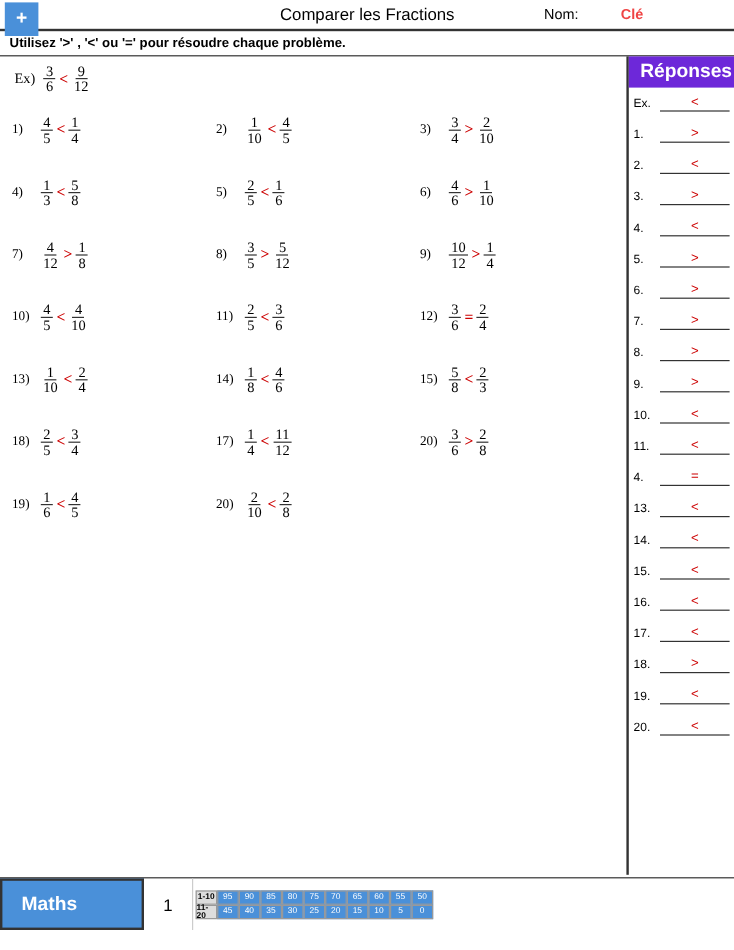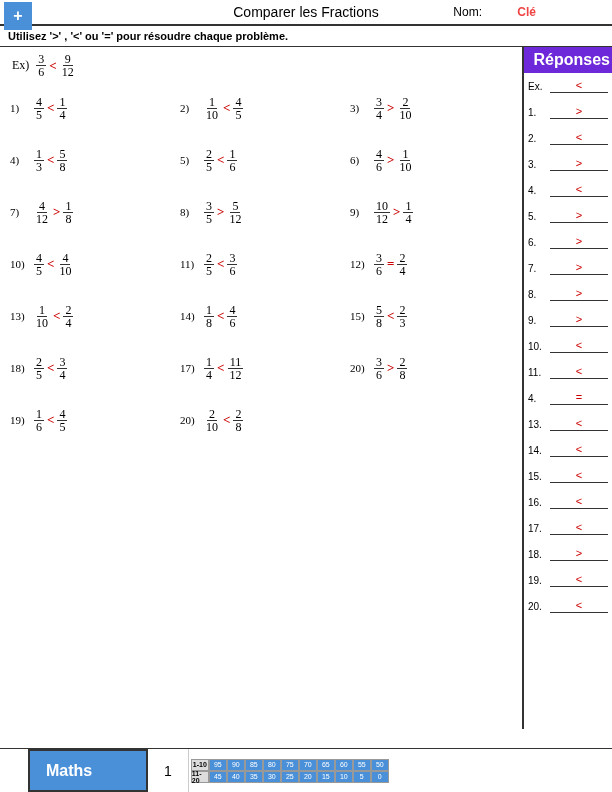--- a/index.html
+++ b/index.html
@@ -164,28 +164,27 @@
       padding: 4px 8px;
     }
     .ex-label {
       font-size: 12px;
       margin-right: 6px;
     }
 
     
     .footer {
       position: absolute;
-      bottom: 0;
+      bottom: 17px;
       left: 0;
       right: 0;
       height: 44px;
       border-top: 1px solid #333;
       display: flex;
       align-items: stretch;
-      padding-left: 28px;
     }
     .footer-maths {
       background: #4a90d9;
       color: white;
       font-size: 16px;
       font-weight: bold;
       padding: 4px 16px;
       display: flex;
       align-items: center;
       border: 2px solid #333;

